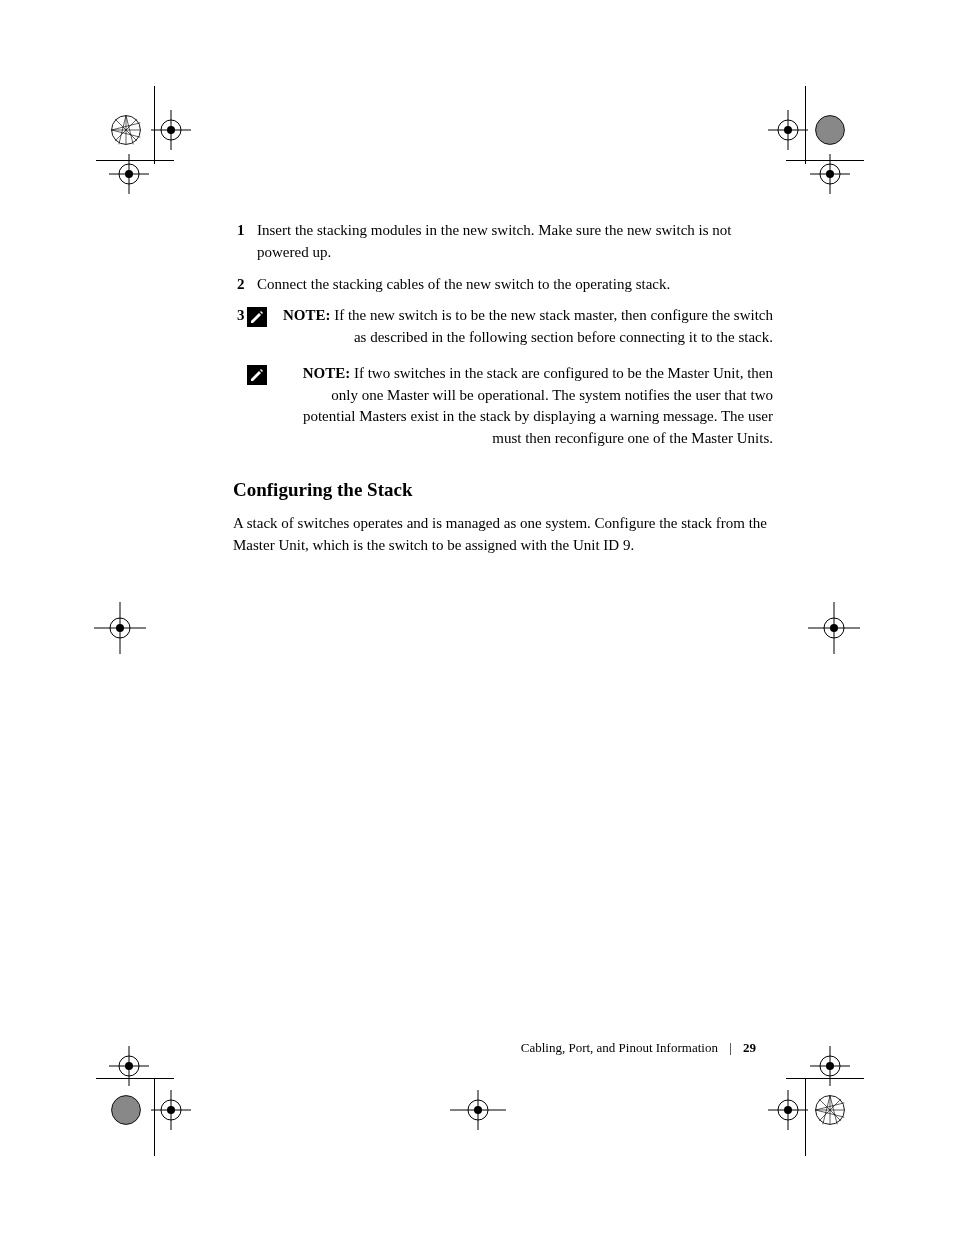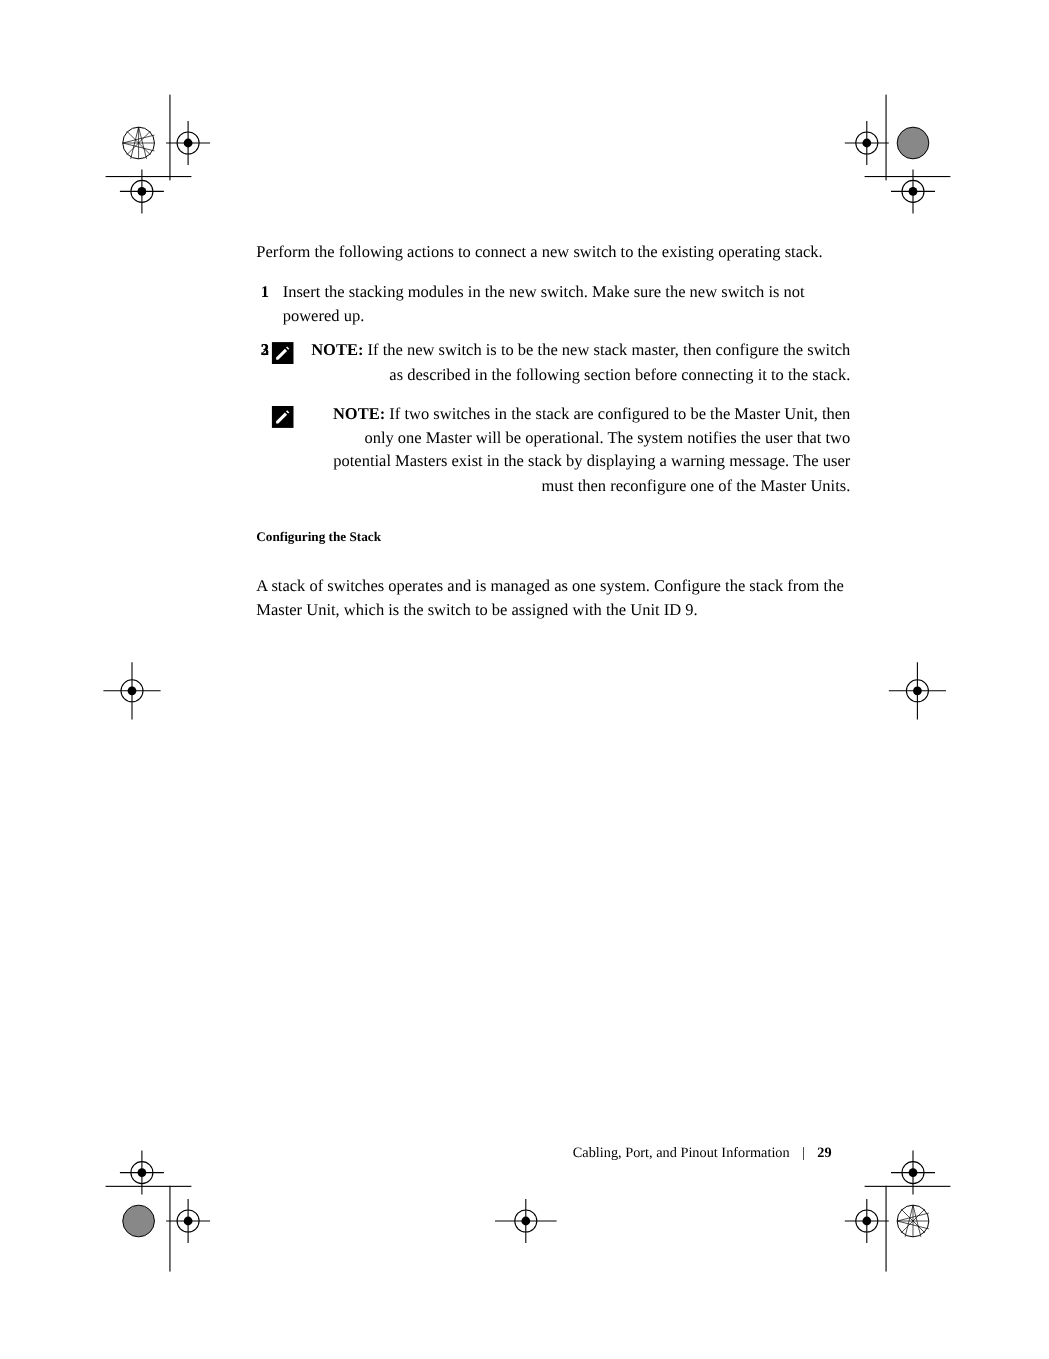--- a/index.html
+++ b/index.html
@@ -5,21 +5,21 @@
   html,body{margin:0;padding:0;background:#fff;font-family:"Times New Roman",Times,serif;color:#000;}
   .page{position:relative;width:954px;height:1235px;overflow:hidden;}
   .content{position:absolute;left:233px;top:220px;width:540px;font-size:15px;line-height:1.45;}
   .para{margin:0 0 14px 0;}
   .step{margin:0 0 10px 0;padding-left:24px;position:relative;}
   .step .num{position:absolute;left:4px;top:0;font-weight:bold;}
   .step .num::after{content:"";}
   .bold{font-weight:bold;}
   .note-row{margin:0 0 14px 0;padding-left:44px;position:relative;text-align:right;}
   .note-icon{position:absolute;left:14px;top:2px;width:20px;height:20px;}
-  .heading{font-weight:bold;font-size:12px;margin:26px 0 26px 0;}
+  .heading{font-weight:bold;font-size:19px;margin:26px 0 10px 0;}
   .footer{position:absolute;left:216px;width:540px;top:1040px;font-size:13px;}
   .footer-text{text-align:right;}
   .footer-text .sep{display:inline-block;margin:0 8px;}
   
   .reg{position:absolute;pointer-events:none;}
   .reg svg{display:block;}
   .line-h{position:absolute;height:1px;background:#000;}
   .line-v{position:absolute;width:1px;background:#000;}
 </style>
 </head>
@@ -165,28 +165,28 @@
           <line x1="20" y1="4" x2="28" y2="36"></line>
           <line x1="20" y1="4" x2="12" y2="36"></line>
           <line x1="4" y1="20" x2="36" y2="12"></line>
           <line x1="4" y1="20" x2="36" y2="28"></line>
         </g>
       </svg>
   </div>
 
   <div class="content">
 
-    <p class="para">Perform the following actions to connect a new switch to the existing operating stack.</p>
 
     <p class="step">
       <span class="num">1</span>
       <span>Insert the stacking modules in the new switch. Make sure the new switch is not powered up.</span>
     </p>
     <p class="step">
       <span class="num">2</span>
+      <span>Connect the stacking cables of the new switch to the operating stack.</span>
     </p>
     <p class="step">
       <span class="num">3</span>
     </p>
 
     <div class="note-row">
       <span class="note-icon">
         <svg viewBox="0 0 20 20">
             <rect x="0" y="0" width="20" height="20" fill="#000"></rect>
             <path d="M4 14 L12 6 L14 8 L6 16 L4 16 Z" fill="#fff"></path>

